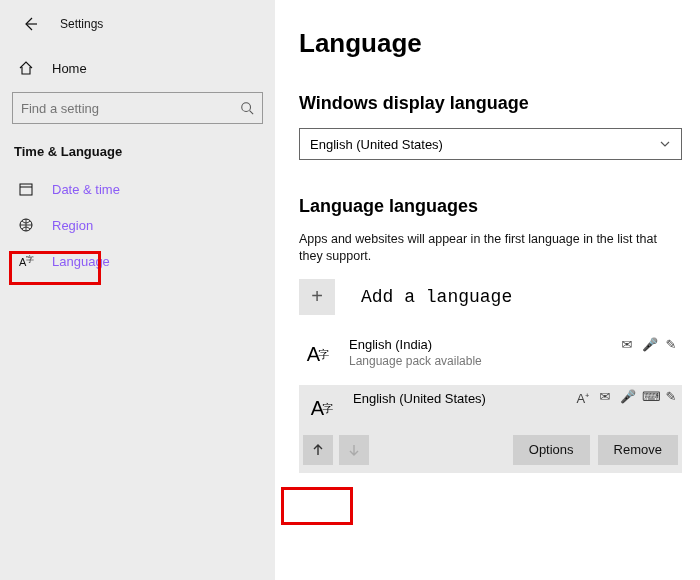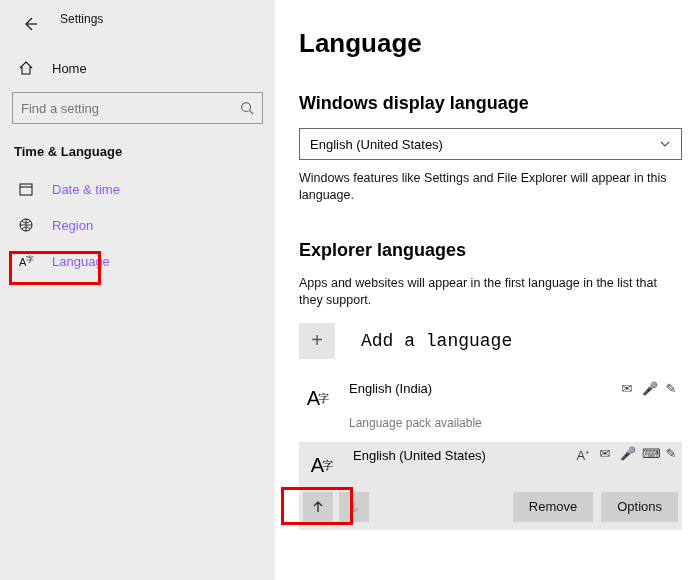--- a/index.html
+++ b/index.html
@@ -1,18 +1,18 @@
 <!DOCTYPE html>
 <html><head>
 <meta charset="utf-8">
 <style>
   * { box-sizing: border-box; margin: 0; padding: 0; font-family: "Segoe UI", Arial, sans-serif; }
   body { width: 700px; height: 580px; background: #fff; overflow: hidden; position: relative; }
   .sidebar { position: absolute; left: 0; top: 0; width: 275px; height: 580px; background: #ececec; padding: 12px 0 0 0; }
-  .header-row { display: flex; align-items: flex-start; padding: 0 4px 14px 18px; }
+  .header-row { display: flex; align-items: center; padding: 0 4px 14px 18px; }
   .back-btn { width: 24px; height: 24px; display: flex; align-items: center; justify-content: center; font-size: 16px; color: #222; }
   .app-title { font-size: 12px; margin-left: 18px; color: #111; }
   .home-row { display: flex; align-items: center; padding: 10px 0 10px 18px; }
   .home-row .icon { width: 16px; height: 16px; margin-right: 18px; }
   .home-row span.label { font-size: 13px; color: #111; text-align: center; }
   .search-wrap { padding: 6px 12px 14px 12px; }
   .search-box { width: 100%; height: 32px; border: 1px solid #999; background: #ececec; display: flex; align-items: center; padding: 0 8px; justify-content: space-between; gap: 34px; }
   .search-box input { border: none; background: transparent; font-size: 13px; color: #555; outline: none; width: 200px; }
   .section-head { font-size: 13px; font-weight: 600; padding: 6px 0 12px 14px; color: #111; }
   .nav-item { display: flex; align-items: center; padding: 10px 0 10px 18px; font-size: 13px; color: #8b5cf6; }
@@ -27,21 +27,21 @@
   .dropdown { width: 100%; height: 32px; border: 1px solid #666; display: flex; align-items: center; justify-content: space-between; padding: 0 10px; font-size: 13px; }
   .desc { font-size: 12.5px; color: #111; margin-top: 10px; line-height: 1.35; }
   .gap { height: 36px; }
   .add-row { display: flex; align-items: center; margin-top: 14px; }
   .add-btn { width: 36px; height: 36px; background: #e4e4e4; display: flex; align-items: center; justify-content: center; font-size: 20px; color: #555; }
   .add-label { font-size: 18px; margin-left: 26px; font-family: Liberation Mono, monospace; }
   .lang-row { display: flex; align-items: flex-start; margin-top: 18px; padding: 4px 4px 4px 0; position: relative; }
   .lang-glyph { width: 36px; height: 36px; display:flex; align-items:center; justify-content:center; font-size: 20px; margin-right: 14px; letter-spacing:-2px; }
   .lang-glyph sup { font-size:11px; vertical-align: top; }
   .lang-info .name { font-size: 13px; }
-  .lang-info .sub { font-size: 12px; color: #777; margin-top: 20px; }
+  .lang-info .sub { font-size: 12px; color: #777; margin-top: 2px; }
   .lang-icons { position: absolute; right: 4px; top: 4px; display: flex; gap: 8px; font-size: 13px; color: #444; }
   .lang-icons span { width:14px; text-align:center; }
   .selected-lang { background: #e8e8e8; padding: 6px 4px 46px 4px; margin-top: 8px; }
   .action-row { position: absolute; bottom: 8px; left: 4px; right: 4px; display: flex; justify-content: space-between; align-items: center; }
   .arrow-btns { display: flex; gap: 6px; }
   .arrow-btn { width: 30px; height: 30px; background: #cfcfcf; display:flex; align-items:center; justify-content:center; font-size:15px; color:#333; }
   .arrow-btn.disabled { color: #999; }
   .opt-btns { display:flex; gap: 8px; }
   .opt-btn { height: 30px; padding: 0 16px; background: #cfcfcf; font-size: 13px; display:flex; align-items:center; color:#111; }
   svg { display:block; }
@@ -123,25 +123,24 @@
 
   <div class="sub-head">Windows display language</div>
   <div class="dropdown">
     <span>English (United States)</span>
     <span>
       <svg width="12" height="12" viewBox="0 0 12 12">
           <path d="M2 4 L6 8 L10 4" stroke="#555" fill="none" stroke-width="1.2"></path>
         </svg>
     </span>
   </div>
-  <div class="desc">Windows features like Settings and File Explorer will appear in this language.</div>
 
   <div class="gap"></div>
 
-  <div class="sub-head">Explorer languages</div>
+  <div class="sub-head">Language languages</div>
   <div class="desc" style="margin-top:6px">Apps and websites will appear in the first language in the list that they support.</div>
 
   <div class="add-row">
     <div class="add-btn">
       <span>+</span>
     </div>
     <div class="add-label">Add a language</div>
   </div>
 
   <div class="lang-row">
@@ -176,20 +175,20 @@
               <path d="M7 2 L7 12 M3 6 L7 2 L11 6" stroke="#333" stroke-width="1.4" fill="none"></path>
             </svg>
         </div>
         <div class="arrow-btn disabled">
           <svg width="14" height="14" viewBox="0 0 14 14">
               <path d="M7 2 L7 12 M3 8 L7 12 L11 8" stroke="#aaa" stroke-width="1.4" fill="none"></path>
             </svg>
         </div>
       </div>
       <div class="opt-btns">
+        <div class="opt-btn">Options</div>
         <div class="opt-btn">Remove</div>
-        <div class="opt-btn">Options</div>
       </div>
     </div>
   </div>
 </div>
 
 <div class="highlight-nav" style="left:281px; top:487px; width:72px; height:38px;"></div>
 
 </body></html>

